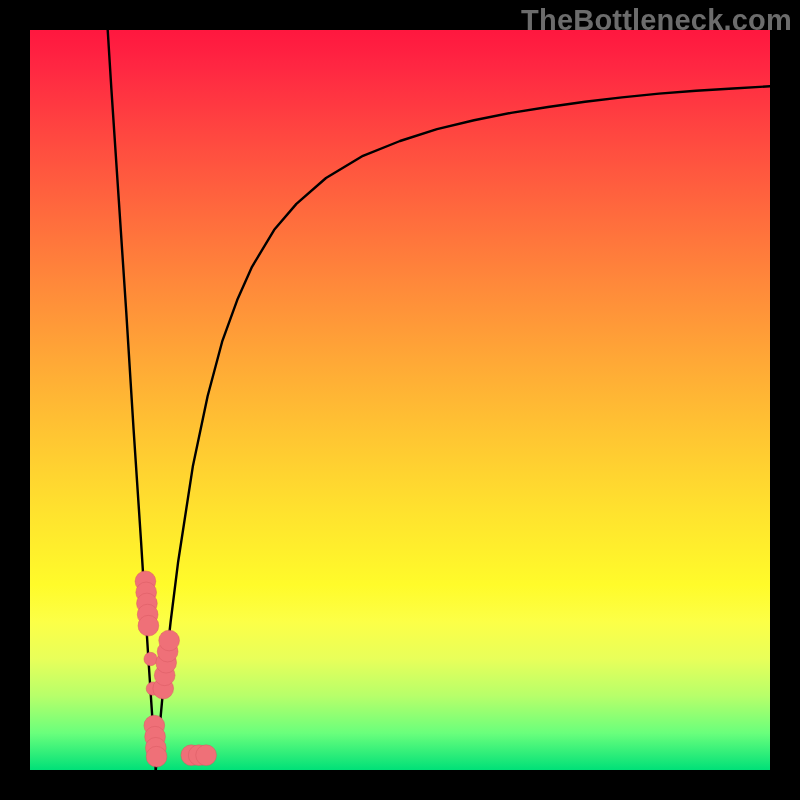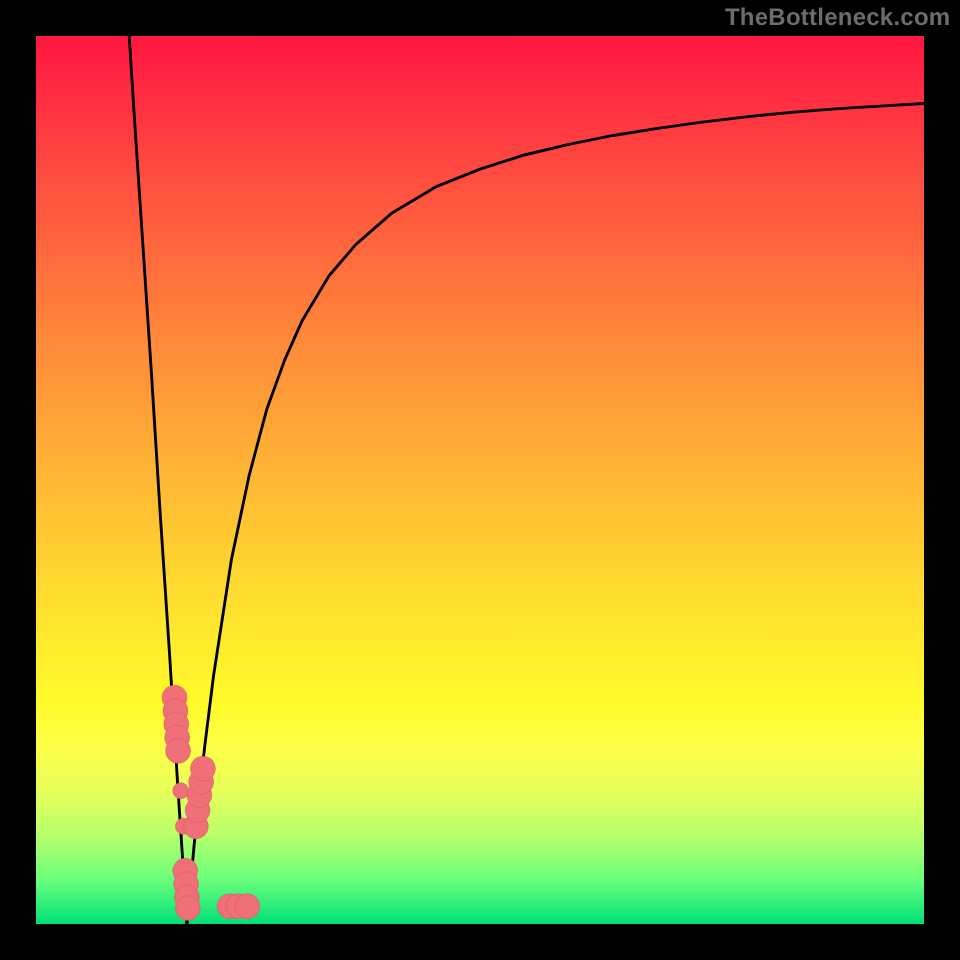--- a/index.html
+++ b/index.html
@@ -37,21 +37,21 @@
       #b7ff6a 90%,
       #6aff7c 95%,
       #00e078 100%
     );
   }
   .watermark {
     position: absolute;
     top: 4px;
     right: 8px;
     font-family: Arial, Helvetica, sans-serif;
-    font-size: 20px;
+    font-size: 29px;
     font-weight: 600;
     color: #6c6c6c;
     letter-spacing: 0.2px;
   }
   svg {
     position: absolute;
     left: 0;
     top: 0;
   }
 </style>

